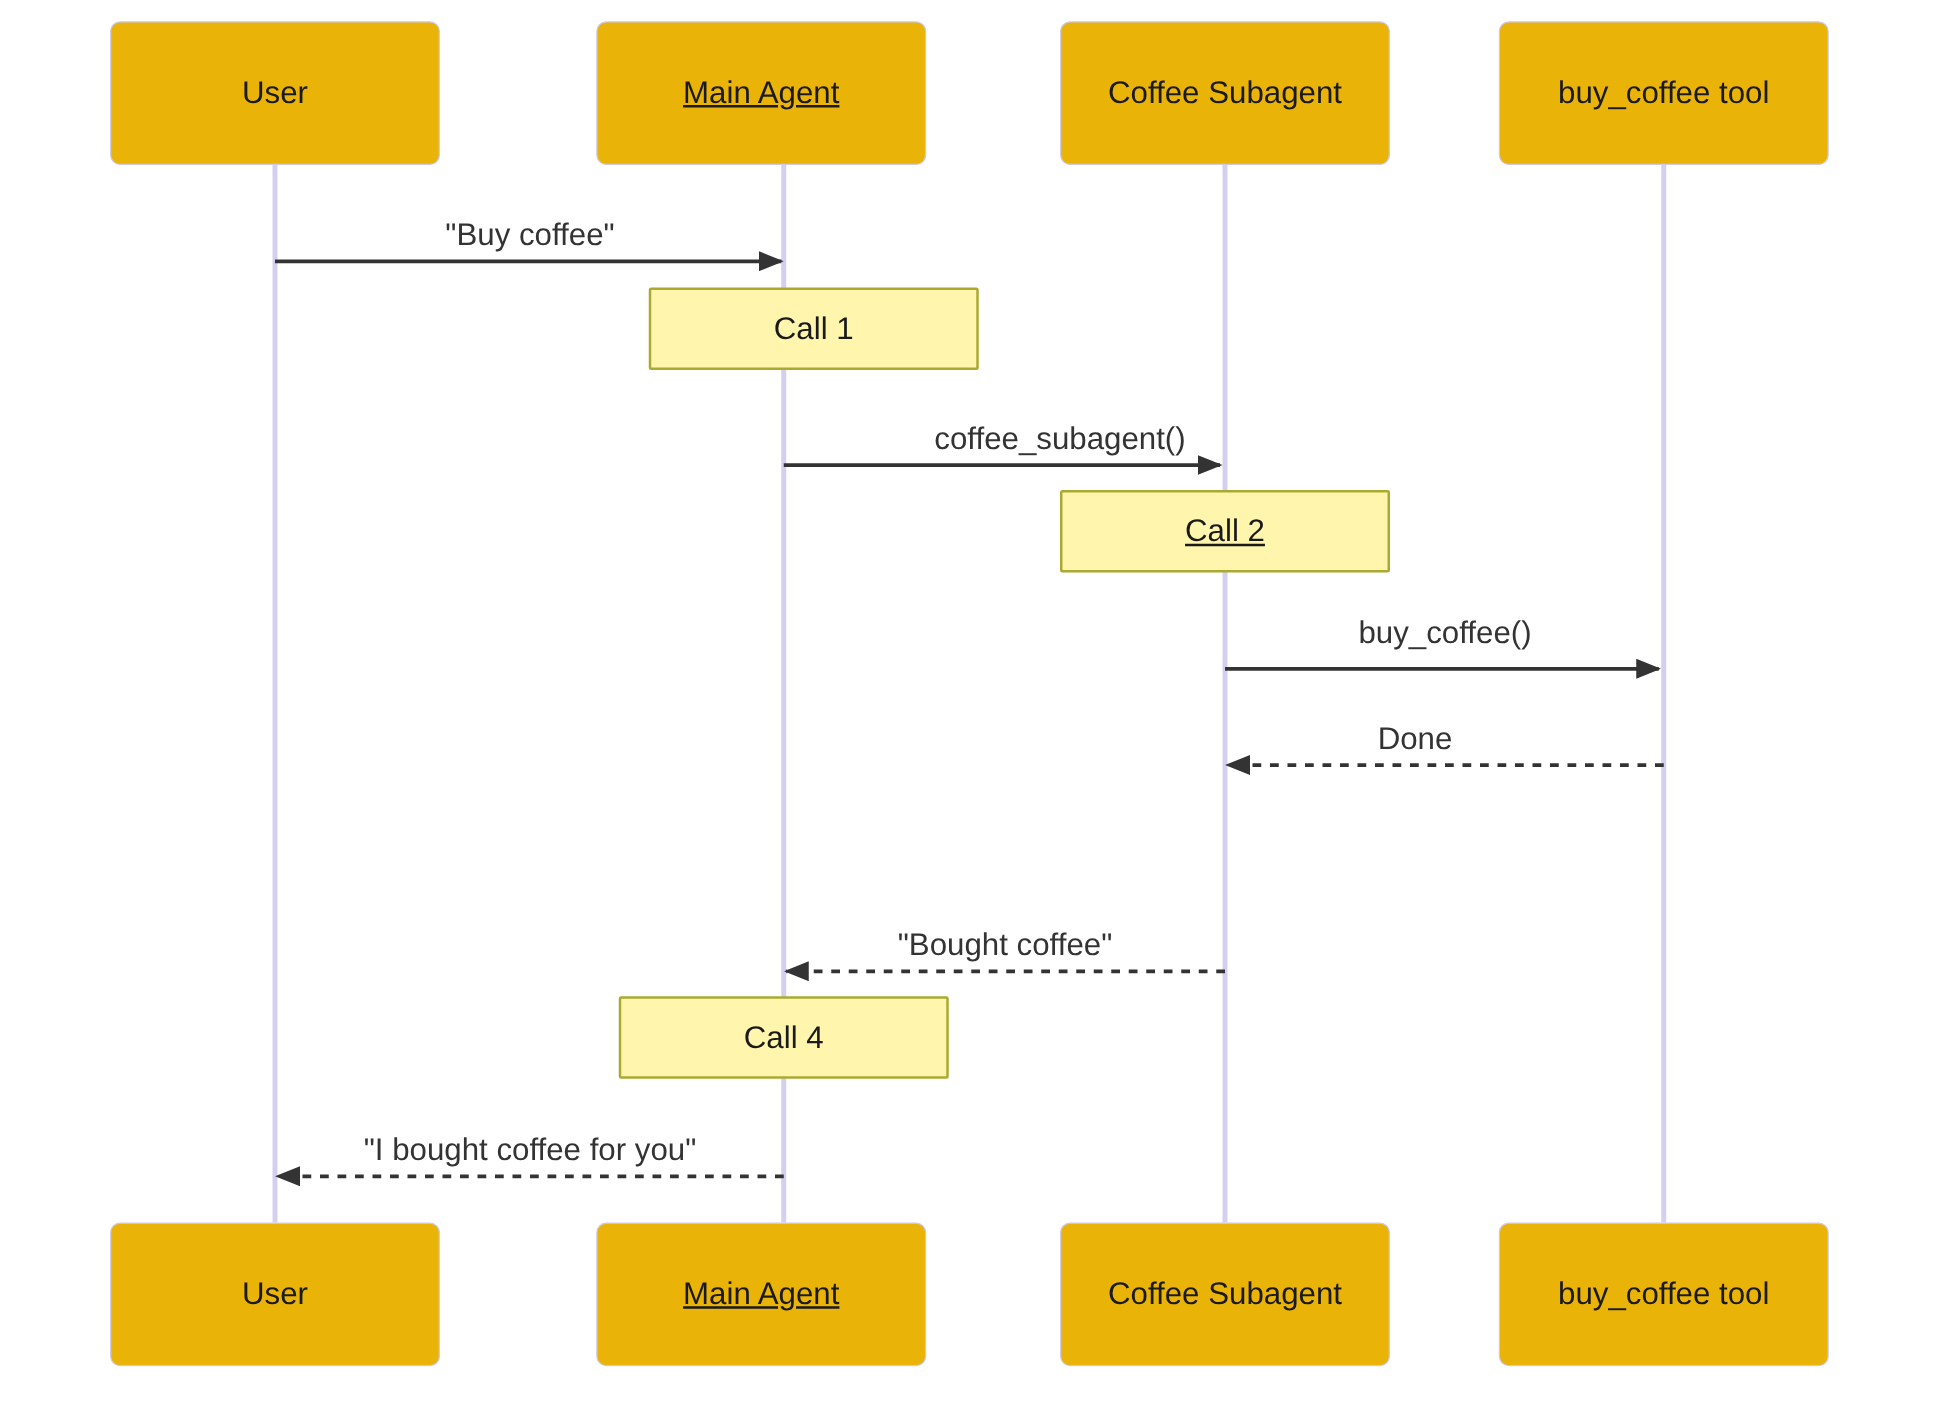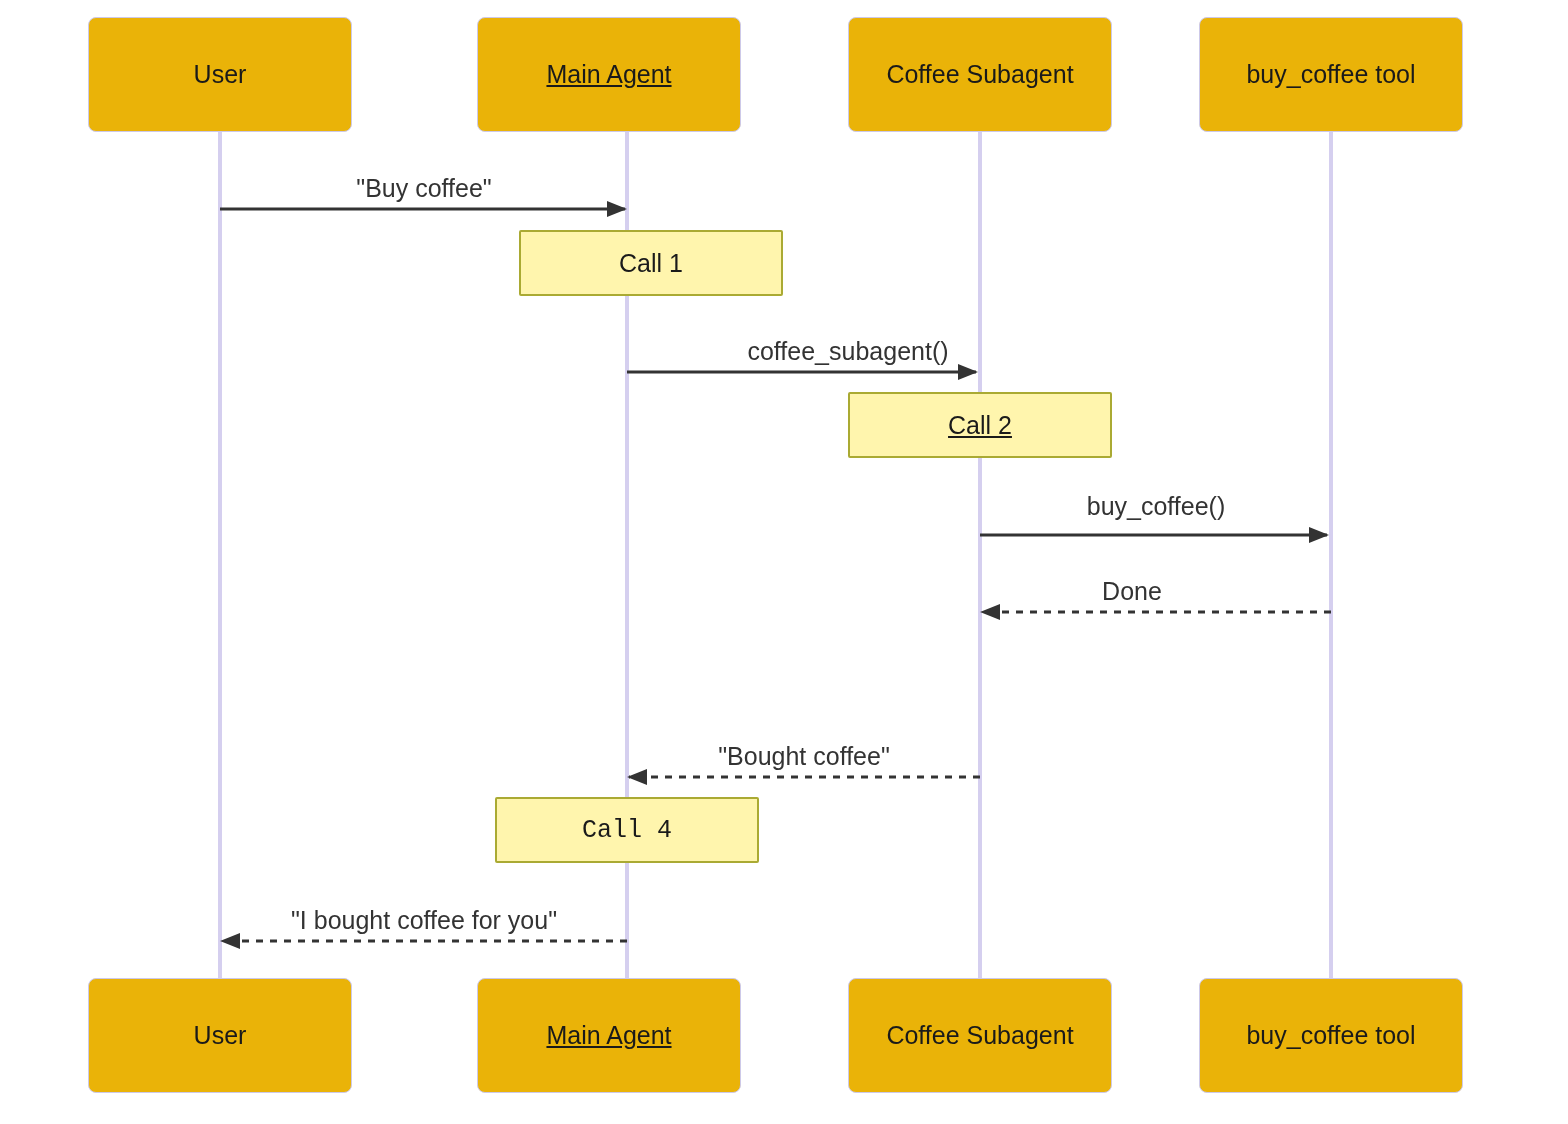--- a/index.html
+++ b/index.html
@@ -78,21 +78,21 @@
     align-items: center;
     justify-content: center;
     font-size: 25px;
     color: #1a1a1a;
     box-sizing: border-box;
     z-index: 2;
   }
   .note.n1 { left: 519px; top: 230px; }
   .note.n2 { left: 848px; top: 392px; text-decoration: underline; }
   .note.n3 { left: 848px; top: 633px; }
-  .note.n4 { left: 495px; top: 797px; font-family: Liberation Mono, monospace; }
+  .note.n4 { left: 495px; top: 797px; }
 
   svg.arrows {
     position: absolute;
     left: 0; top: 0;
     width: 1568px;
     height: 1124px;
     z-index: 1;
     pointer-events: none;
   }
   .msg-line {

